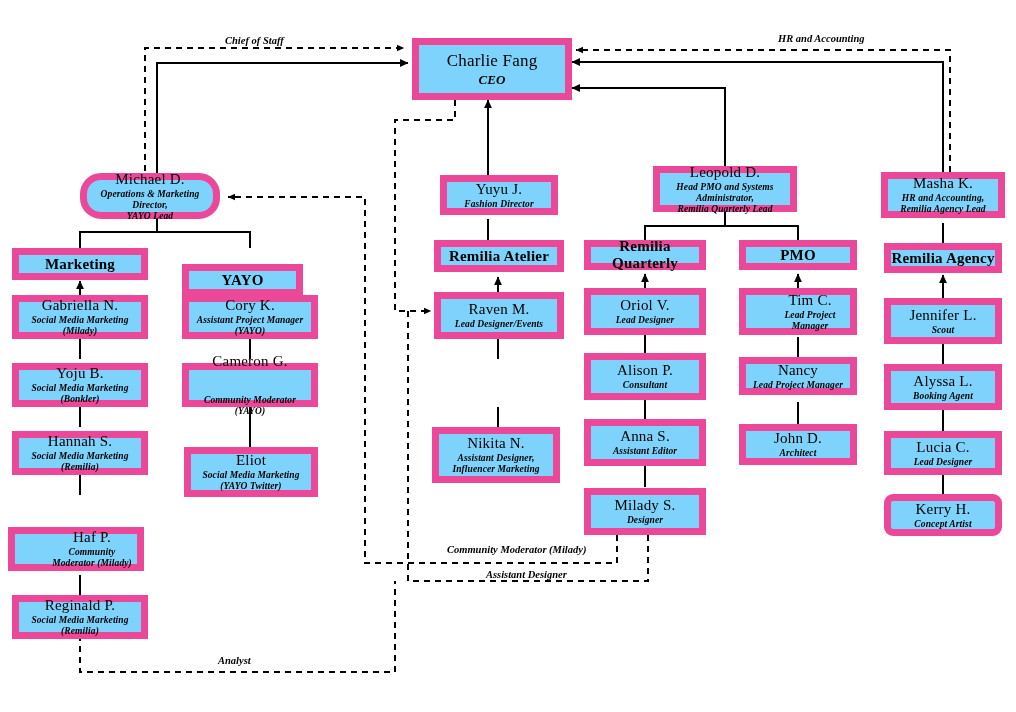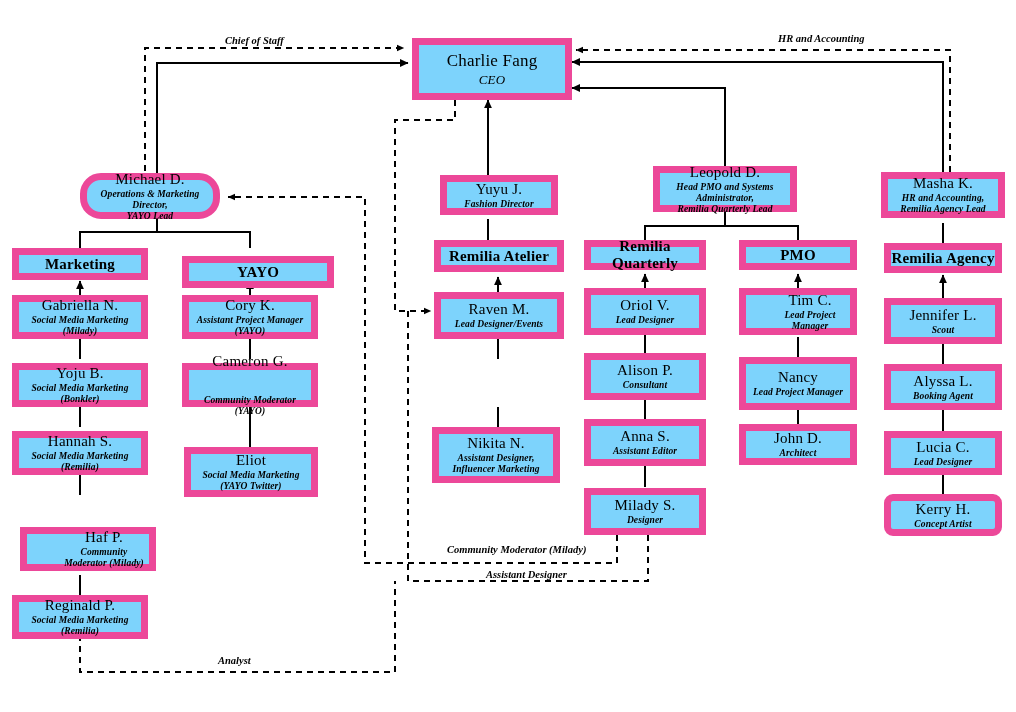--- a/index.html
+++ b/index.html
@@ -95,21 +95,21 @@
       <path d="M455,100 L455,120 L395,120 L395,311 L431,311" marker-end="url(#ahs)"></path>
 
       <path d="M648,535 L648,581 L408,581 L408,311"></path>
 
       <path d="M80,635 L80,672 L395,672 L395,581"></path>
     </g>
   </svg>
 
   <div class="node big" style="left:412px;top:38px;width:160px;height:62px;">
     <div class="nm">Charlie Fang</div>
-    <div class="rl" style="font-style:italic;font-weight:normal;">CEO</div>
+    <div class="rl" style="font-style:italic;font-weight:bold;">CEO</div>
   </div>
 
   <div class="node" style="left:80px;top:173px;width:140px;height:46px;border-radius:21px;">
     <div class="nm">Michael D.</div>
     <div class="rl">Operations &amp; Marketing Director,
 YAYO Lead</div>
   </div>
 
   <div class="node" style="left:440px;top:175px;width:118px;height:40px;">
     <div class="nm">Yuyu J.</div>
@@ -124,21 +124,21 @@
 
   <div class="node" style="left:881px;top:172px;width:124px;height:46px;">
     <div class="nm">Masha K.</div>
     <div class="rl">HR and Accounting,
 Remilia Agency Lead</div>
   </div>
 
   <div class="node unit" style="left:12px;top:248px;width:136px;height:32px;">
     <div class="nm">Marketing</div>
   </div>
-  <div class="node unit" style="left:182px;top:256px;width:152px;height:32px;">
+  <div class="node unit" style="left:182px;top:264px;width:121px;height:32px;">
     <div class="nm">YAYO</div>
   </div>
   <div class="node unit" style="left:434px;top:240px;width:130px;height:32px;">
     <div class="nm">Remilia Atelier</div>
   </div>
   <div class="node unit" style="left:584px;top:240px;width:122px;height:30px;">
     <div class="nm">Remilia Quarterly</div>
   </div>
   <div class="node unit" style="left:739px;top:240px;width:118px;height:30px;">
     <div class="nm">PMO</div>
@@ -152,21 +152,21 @@
     <div class="rl">Social Media Marketing (Milady)</div>
   </div>
   <div class="node" style="left:12px;top:363px;width:136px;height:44px;">
     <div class="nm">Yoju B.</div>
     <div class="rl">Social Media Marketing (Bonkler)</div>
   </div>
   <div class="node" style="left:12px;top:431px;width:136px;height:44px;">
     <div class="nm">Hannah S.</div>
     <div class="rl">Social Media Marketing (Remilia)</div>
   </div>
-  <div class="node" style="left:20px;top:527px;width:136px;height:44px;padding-left:32px;">
+  <div class="node" style="left:8px;top:527px;width:136px;height:44px;padding-left:32px;">
     <div class="nm">Haf P.</div>
     <div class="rl">Community Moderator (Milady)</div>
   </div>
   <div class="node" style="left:12px;top:595px;width:136px;height:44px;">
     <div class="nm">Reginald P.</div>
     <div class="rl">Social Media Marketing (Remilia)</div>
   </div>
 
   <div class="node" style="left:182px;top:295px;width:136px;height:44px;">
     <div class="nm">Cory K.</div>
@@ -206,21 +206,21 @@
   </div>
   <div class="node" style="left:584px;top:488px;width:122px;height:47px;">
     <div class="nm">Milady S.</div>
     <div class="rl">Designer</div>
   </div>
 
   <div class="node" style="left:739px;top:288px;width:118px;height:47px;padding-left:24px;">
     <div class="nm">Tim C.</div>
     <div class="rl">Lead Project Manager</div>
   </div>
-  <div class="node" style="left:739px;top:357px;width:118px;height:53px;">
+  <div class="node" style="left:739px;top:357px;width:118px;height:38px;">
     <div class="nm">Nancy</div>
     <div class="rl">Lead Project Manager</div>
   </div>
   <div class="node" style="left:739px;top:424px;width:118px;height:41px;">
     <div class="nm">John D.</div>
     <div class="rl">Architect</div>
   </div>
 
   <div class="node" style="left:884px;top:298px;width:118px;height:46px;">
     <div class="nm">Jennifer L.</div>

